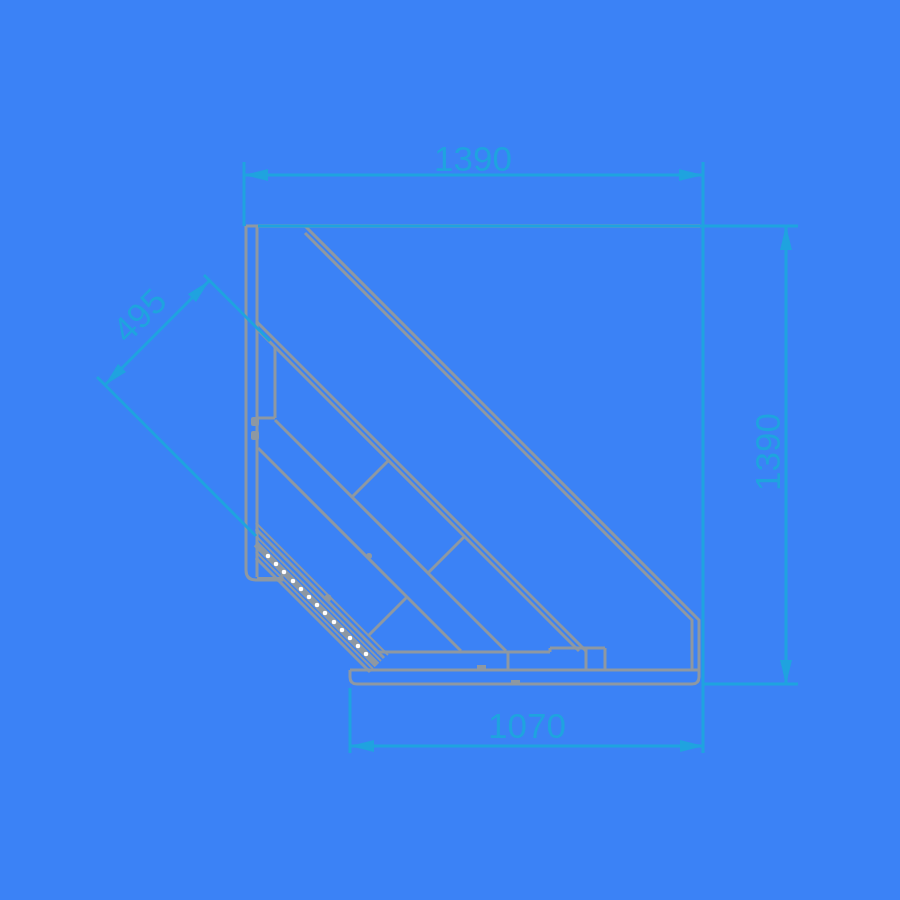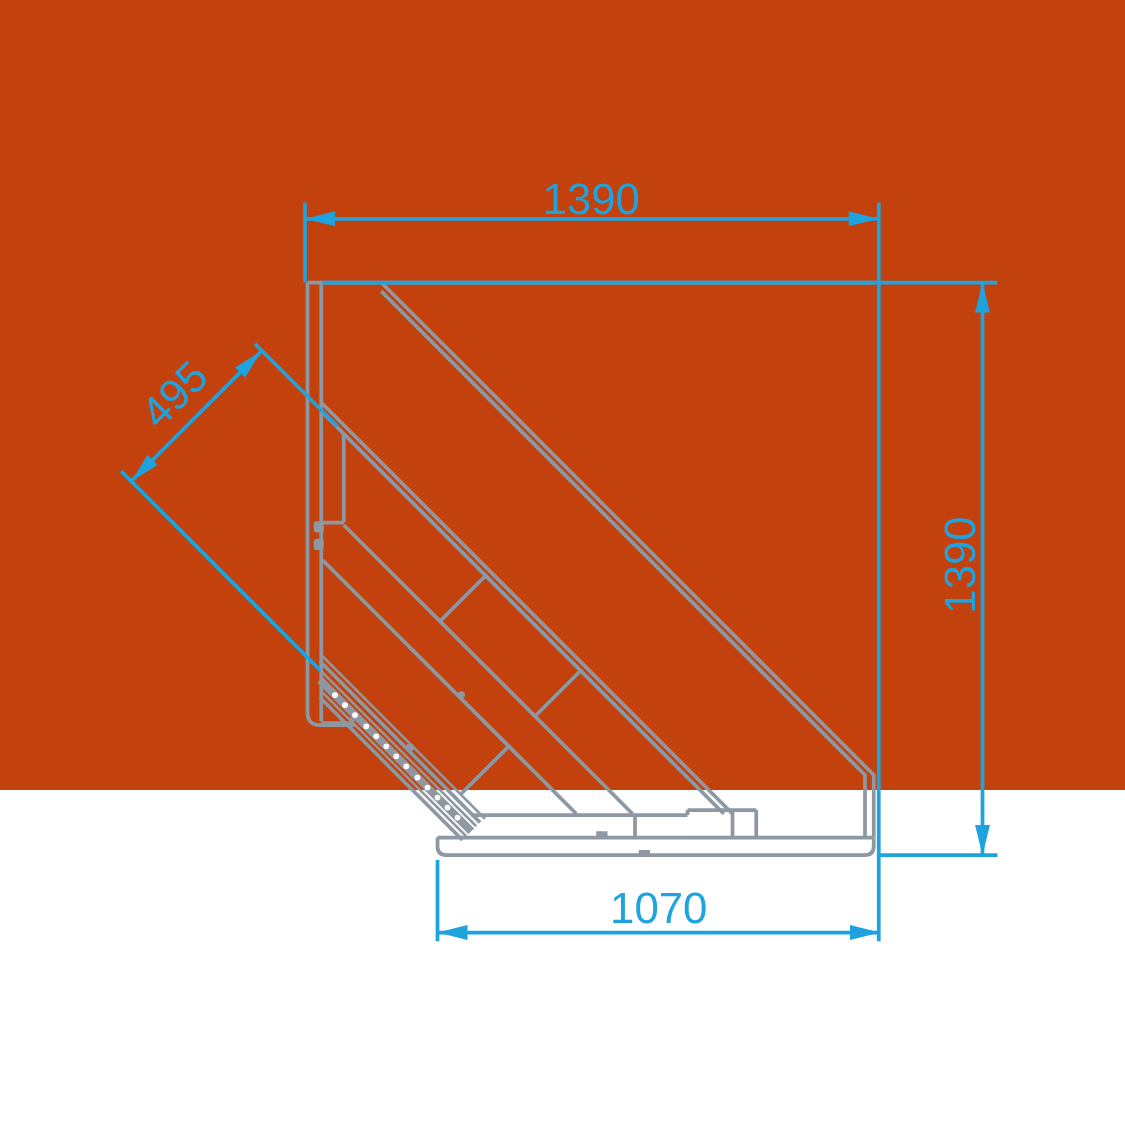--- a/index.html
+++ b/index.html
@@ -5,22 +5,22 @@
   html, body {
     margin: 0;
     padding: 0;
     background: #ffffff;
     width: 900px;
     height: 900px;
     overflow: hidden;
   }
   .drawing-wrap {
     width: 900px;
-    height: 632px;
-    background: #c2410c;
+    height: 900px;
+    background: #3b82f6;
   }
   svg text {
     font-family: "Liberation Sans", "DejaVu Sans", sans-serif;
     font-size: 35px;
     font-weight: 400;
     fill: #1FA3DF;
   }
   .gray  { stroke: #8E98A2; fill: none; stroke-width: 3;   stroke-linecap: butt; }
   .gray2 { stroke: #8E98A2; fill: none; stroke-width: 2;   stroke-linecap: butt; }
   .gray7 { stroke: #8E98A2; fill: none; stroke-width: 6.5; stroke-linecap: butt; }

